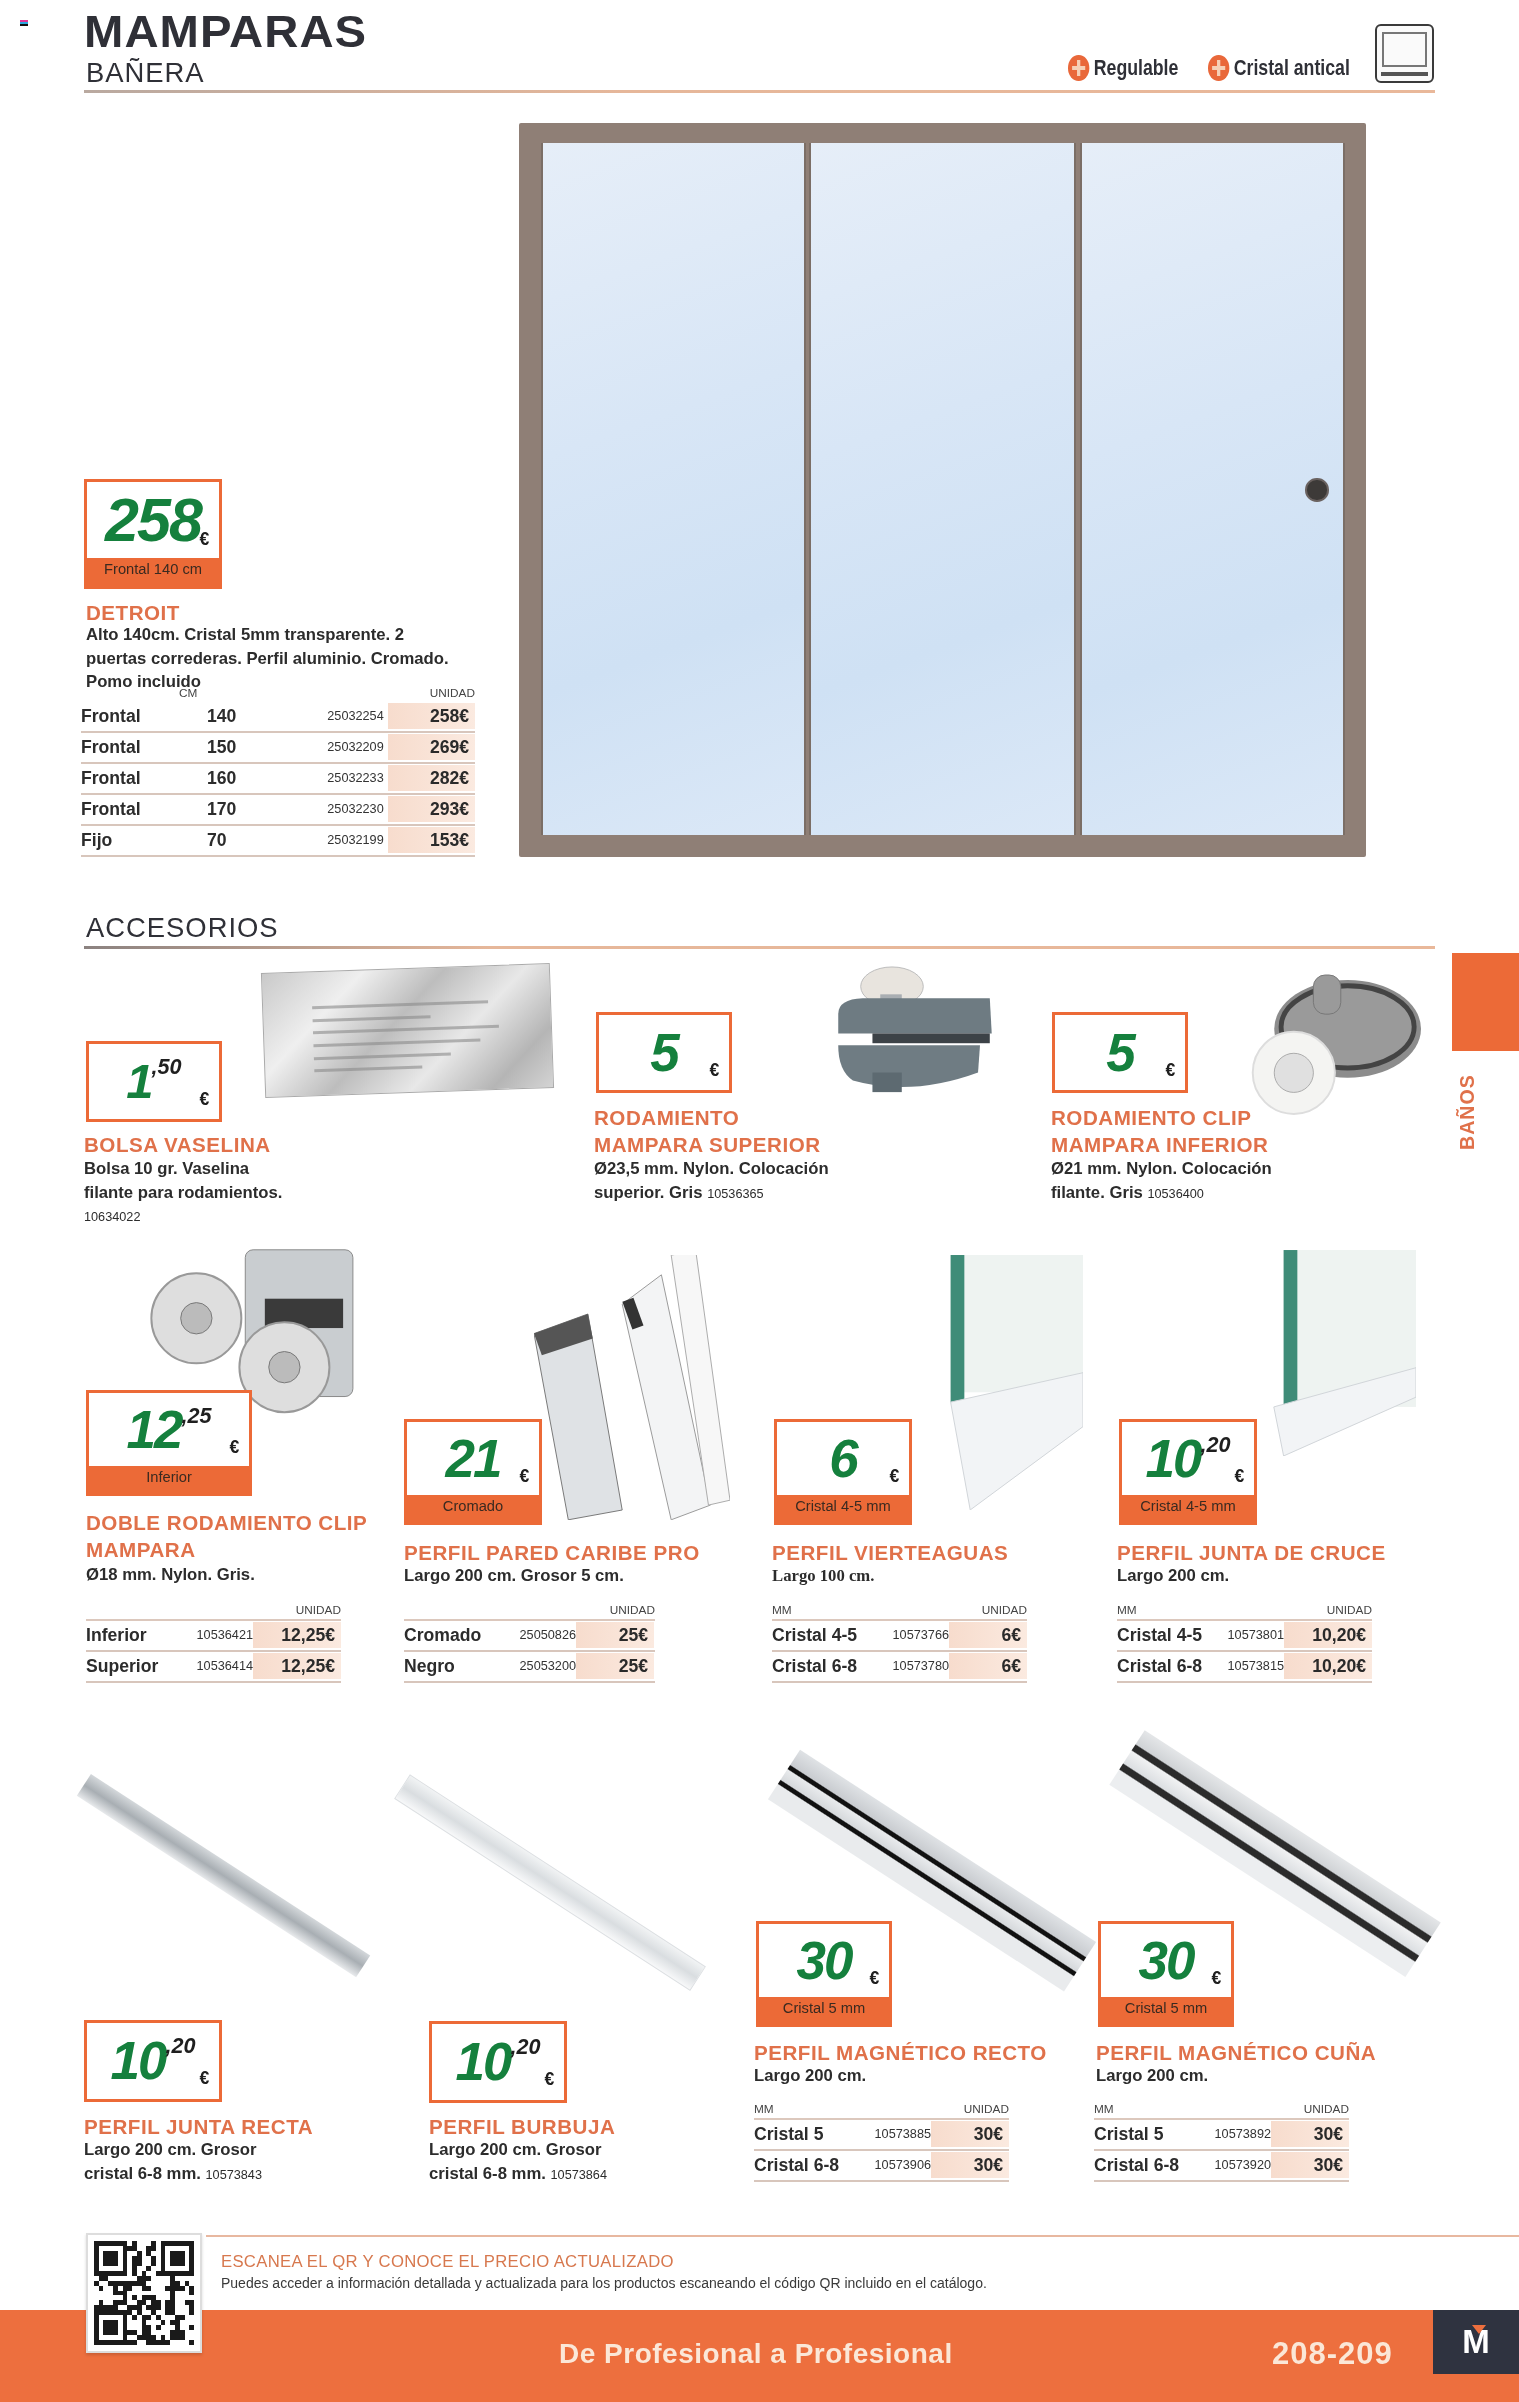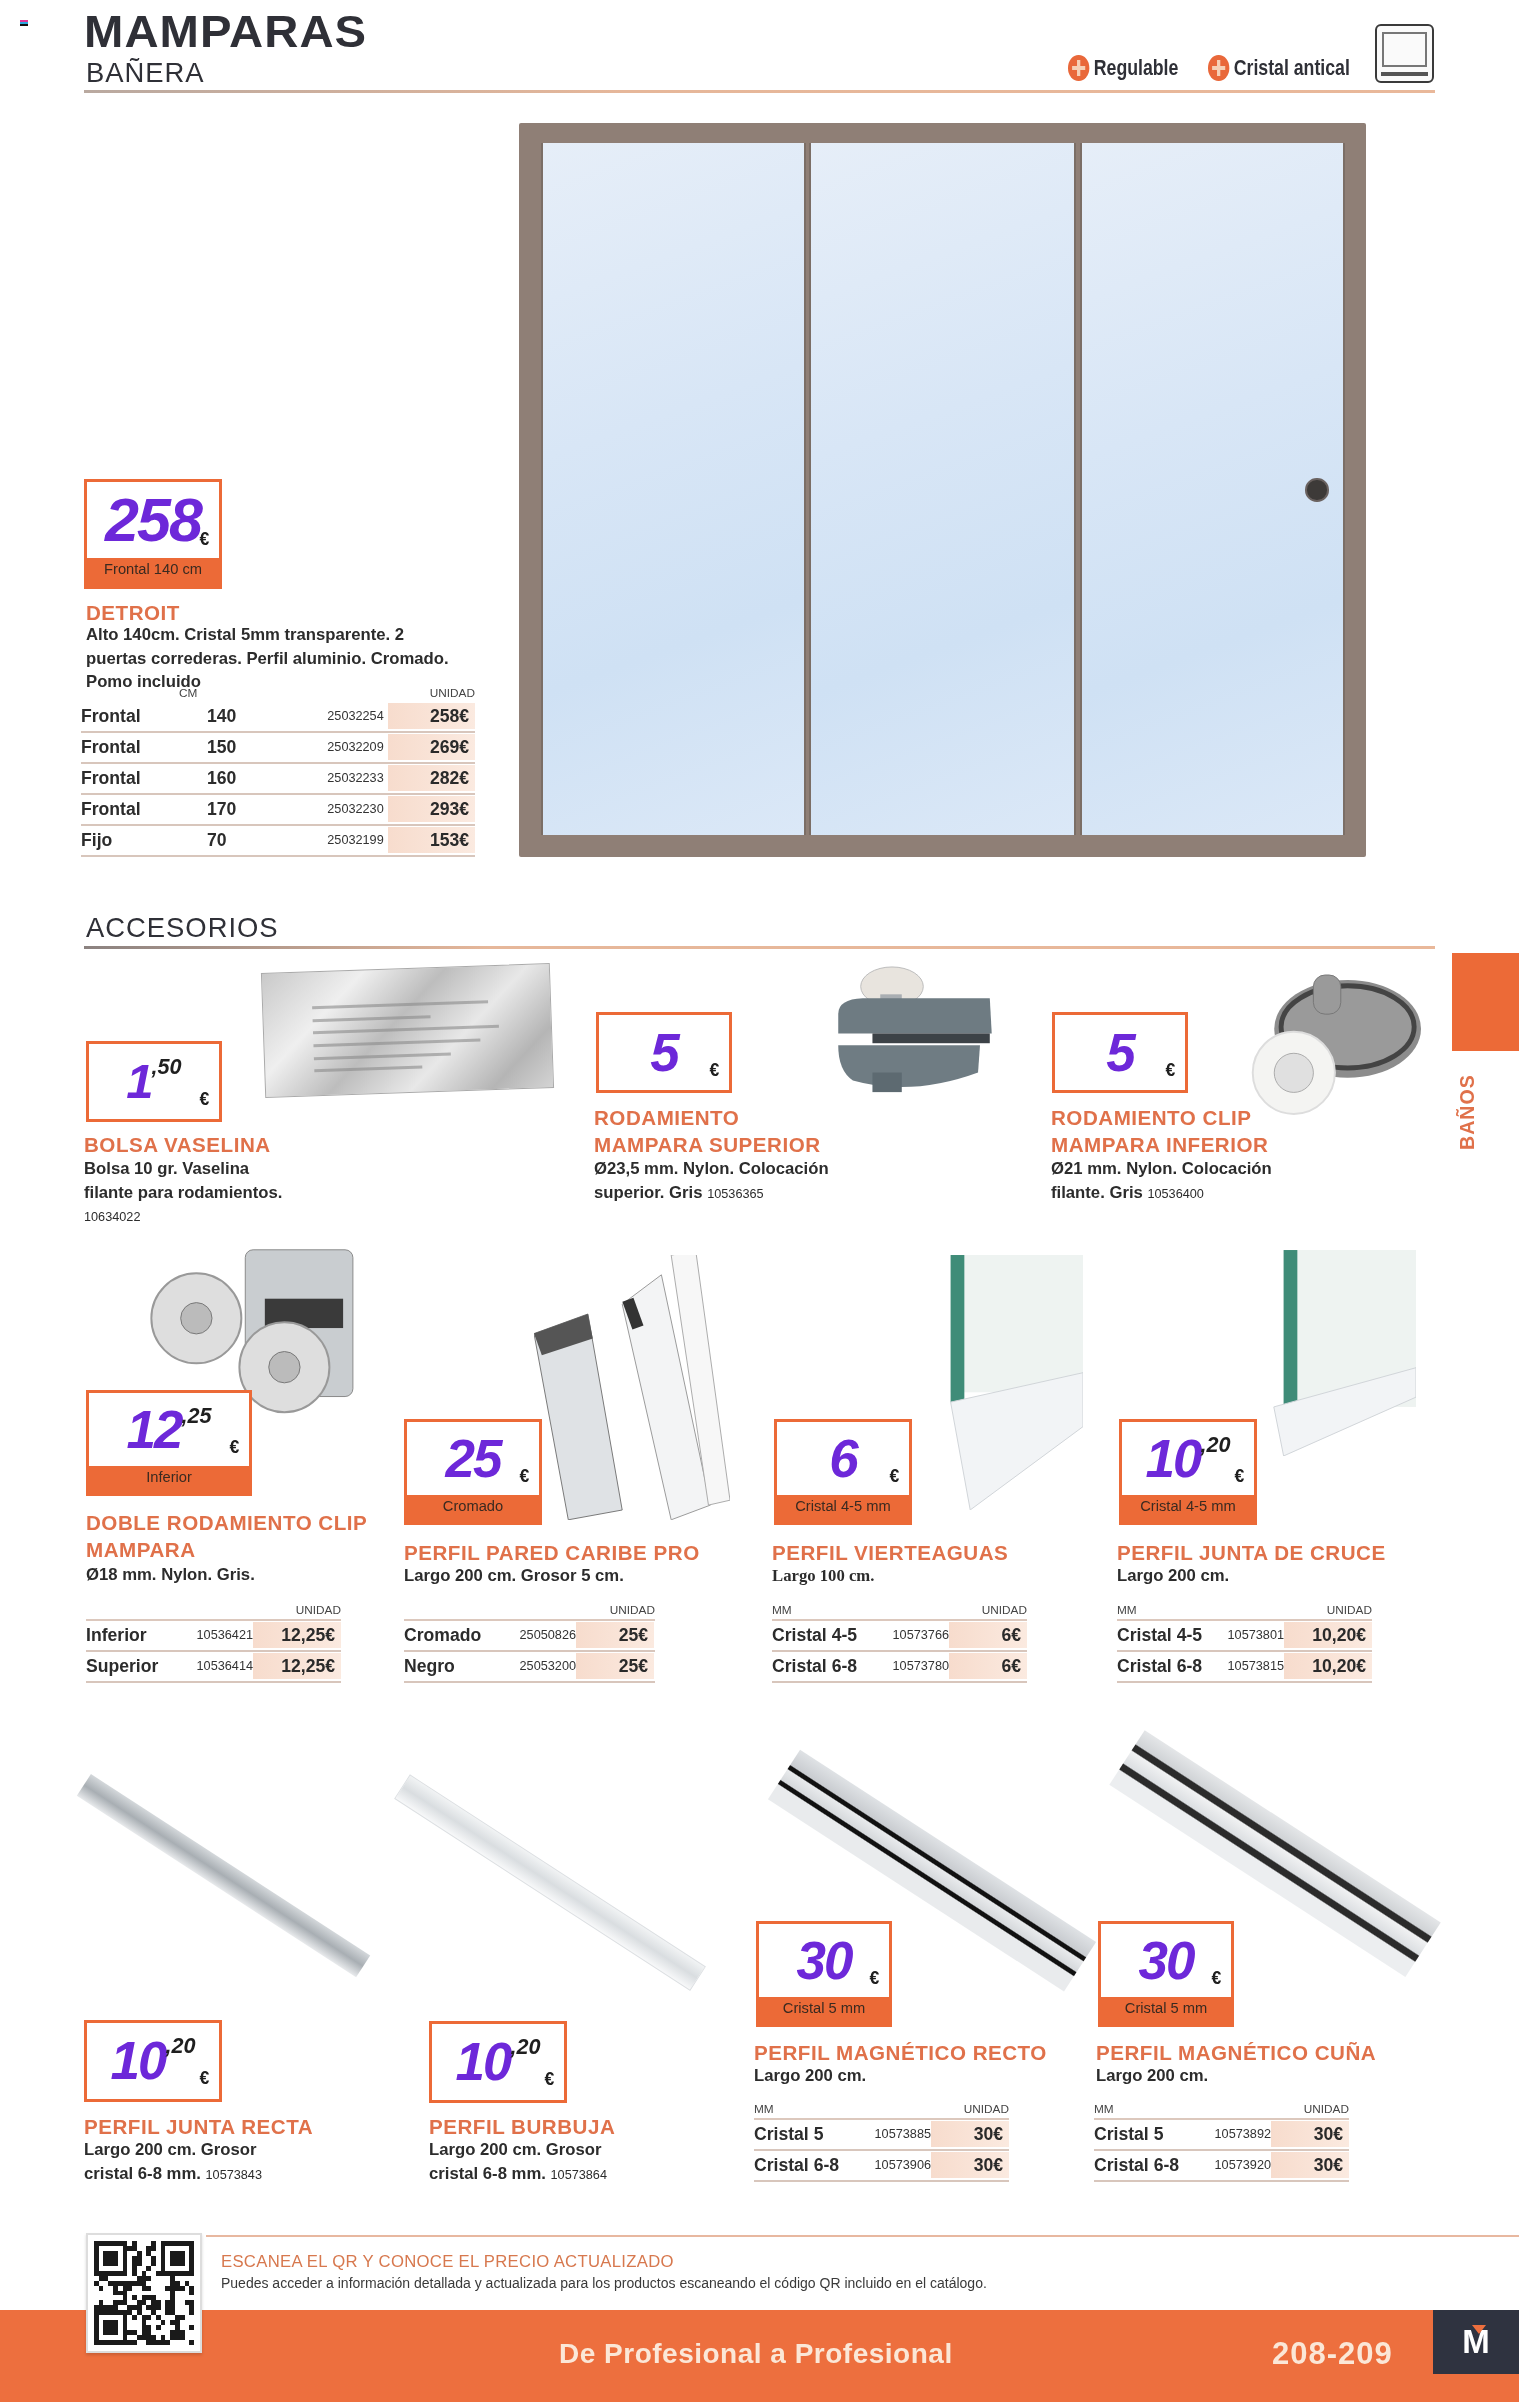--- a/index.html
+++ b/index.html
@@ -23,21 +23,21 @@
   .tub-icon .base { position: absolute; left: 3.9px; right: 3.9px; bottom: 4.9px; height: 3.9px; border-top: 2px solid #555; border-bottom: 2px solid #555; }
 
   
   .shower { left: 519px; top: 123px; width: 847px; height: 734px; background: #8f7f76; border-radius: 2px; }
   .shower .panel { position: absolute; top: 19.6px; bottom: 21.6px; background: linear-gradient(160deg, #e6eef8 0%, #d8e6f6 40%, #cfe1f4 70%, #dbe8f7 100%); border-left: 2px solid #7b6e66; border-right: 2px solid #7b6e66; }
   .shower .knob { position: absolute; width: 23.5px; height: 23.5px; border-radius: 50%; background: #3d3a38; border: 2px solid #6a6260; }
 
   
   .tag { position: absolute; background: #ec6a37; border: 3.9px solid #ec6a37; }
   .tag .tag-white { background: #fff; position: relative; display: flex; align-items: center; justify-content: center; }
-  .tag .big { font-weight: 900; font-style: italic; color: #6d28d9; letter-spacing: -2px; font-family: "Liberation Sans Narrow", "Liberation Sans", sans-serif; }
+  .tag .big { font-weight: 900; font-style: italic; color: #15803d; letter-spacing: -2px; font-family: "Liberation Sans Narrow", "Liberation Sans", sans-serif; }
   .tag .sup { font-weight: 900; font-style: italic; color: #1f1f1f; position: relative; top: -13.7px; font-family: "Liberation Sans Narrow", "Liberation Sans", sans-serif; }
   .tag .eur { position: absolute; right: 9.8px; bottom: 7.8px; font-weight: 900; font-size: 17.6px; color: #1f1f1f; }
   .tag .tag-caption { text-align: center; font-size: 14.7px; color: #3a2a20; padding: 2.9px 0 1px; font-family: "Liberation Sans Narrow", "Liberation Sans", sans-serif; }
   .tag.bare { background: #fff; border: 3.9px solid #ec6a37; }
 
   
   .pname { position: absolute; color: #e0714a; font-weight: 900; font-size: 20.6px; line-height: 26.5px; letter-spacing: 0.5px; font-family: "Liberation Sans Narrow", "Liberation Sans", sans-serif; text-transform: uppercase; }
   .pdesc { position: absolute; color: #2c2c2c; font-size: 16.7px; line-height: 23.5px; font-family: "Liberation Sans Narrow", "Liberation Sans", sans-serif; font-weight: bold; }
   .pdesc .ref { font-size: 12.7px; font-weight: normal; }
 
@@ -267,21 +267,21 @@
 
 <svg class="abs img-profile-pared" viewBox="0 0 200 270">
   <polygon points="0,80 55,60 90,260 35,270" fill="#dfe2e5" stroke="#777"></polygon>
   <polygon points="0,80 55,60 60,85 8,102" fill="#555"></polygon>
   <polygon points="90,50 130,20 180,255 140,270" fill="#f3f4f5" stroke="#999"></polygon>
   <polygon points="140,0 165,-5 200,250 178,255" fill="#f7f7f7" stroke="#aaa"></polygon>
   <rect x="95" y="45" width="12" height="30" fill="#333" transform="rotate(-20 100 60)"></rect>
 </svg>
 <div class="tag" style="left:404px; top:1419px; width:138px; height:106px;">
   <div class="tag-white" style="height:73px;">
-    <span class="big" style="font-size:53px;">25</span>
+    <span class="big" style="font-size:53px;">21</span>
     <span class="eur">€</span>
   </div>
   <div class="tag-caption">Cromado</div>
 </div>
 <div class="pname" style="left:404px; top:1540px;">PERFIL PARED CARIBE PRO</div>
 <div class="pdesc" style="left:404px; top:1564px;">Largo 200 cm. Grosor 5 cm.</div>
 <div class="ptable" style="left:404px; top:1601px; width:251px;">
   <div class="thead">
       <span></span>
       <span>UNIDAD</span>

